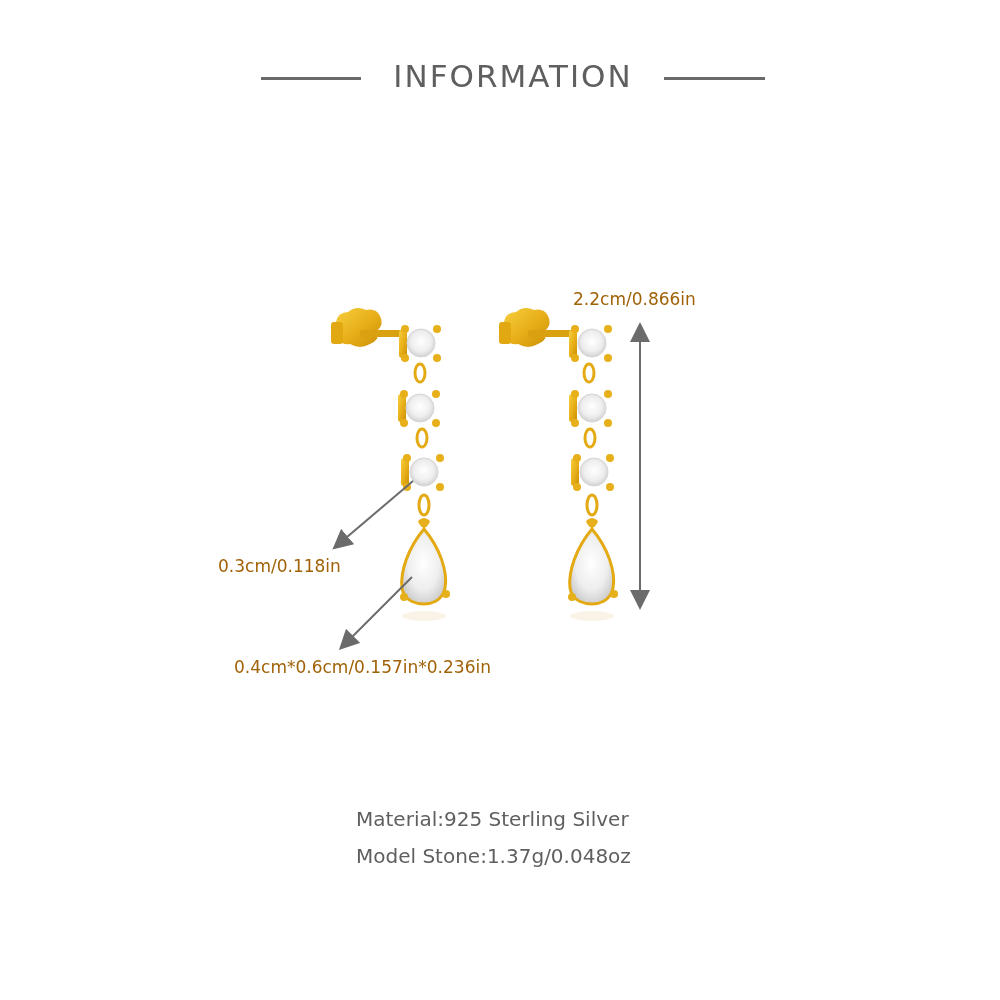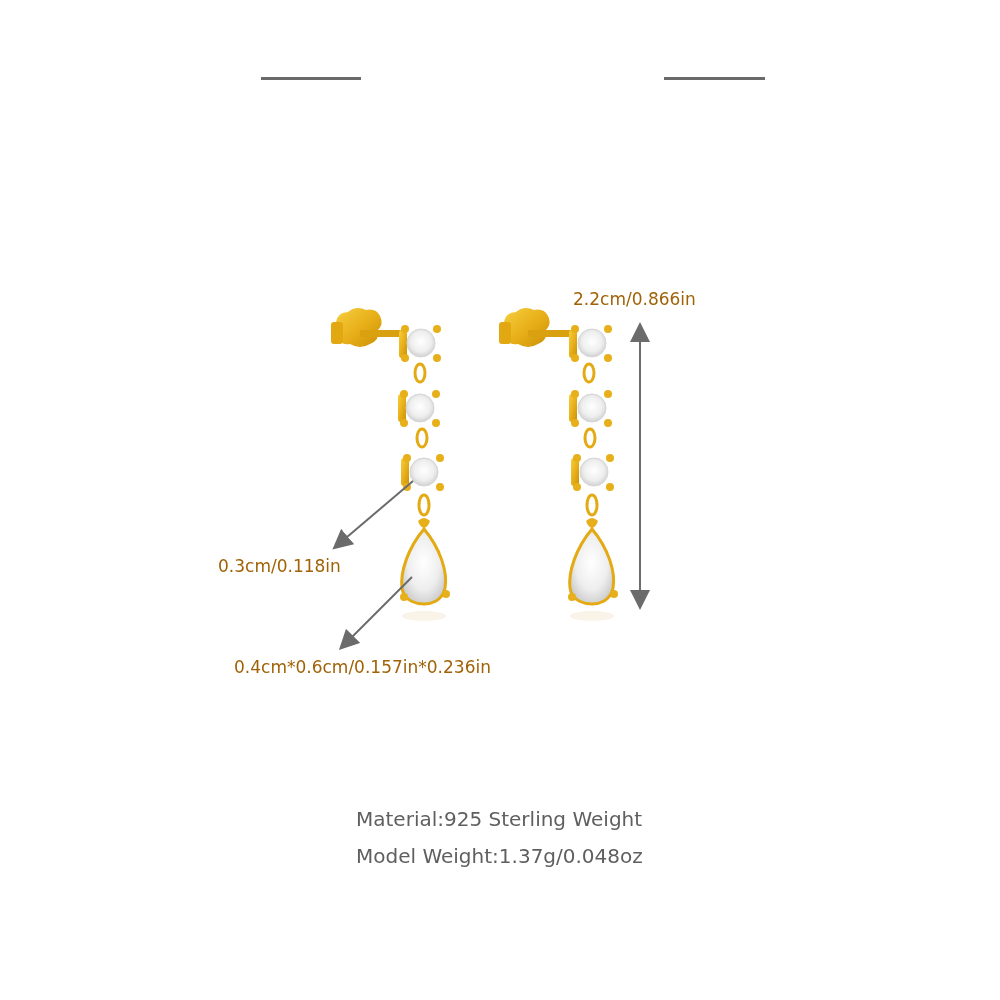--- a/index.html
+++ b/index.html
@@ -22,20 +22,21 @@
   .dim-drop { left: 190px; top: 657px; margin-left: 44px; }
 
   .specs { position: absolute; left: 356px; top: 801px; }
   .specs .row { font-size: 20px; line-height: 37px; color: #5f5f5f; white-space: nowrap; }
 </style>
 </head>
 <body>
 
 <div class="header">
   <div class="rule left"></div>
+  <div class="title">INFORMATION</div>
   <div class="rule right"></div>
 </div>
 
 <div class="figure">
   <svg width="1000" height="1000" viewBox="0 0 1000 1000" xmlns="http://www.w3.org/2000/svg">
     <defs>
       <radialGradient id="gem" cx="50%" cy="45%" r="60%">
         <stop offset="0%" stop-color="#ffffff"></stop>
         <stop offset="60%" stop-color="#eeeeee"></stop>
         <stop offset="100%" stop-color="#c9c9c9"></stop>
@@ -128,15 +129,15 @@
     <line x1="413" y1="481" x2="340" y2="543" stroke="#6b6b6b" stroke-width="2" marker-end="url(#ah)"></line>
     <line x1="412" y1="577" x2="346" y2="643" stroke="#6b6b6b" stroke-width="2" marker-end="url(#ah)"></line>
   </svg>
 
   <div class="dim-label dim-height">2.2cm/0.866in</div>
   <div class="dim-label dim-stone">0.3cm/0.118in</div>
   <div class="dim-label dim-drop">0.4cm*0.6cm/0.157in*0.236in</div>
 </div>
 
 <div class="specs">
-  <div class="row">Material:925 Sterling Weight</div>
-  <div class="row">Model Weight:1.37g/0.048oz</div>
+  <div class="row">Material:925 Sterling Silver</div>
+  <div class="row">Model Stone:1.37g/0.048oz</div>
 </div>
 
 </body></html>

